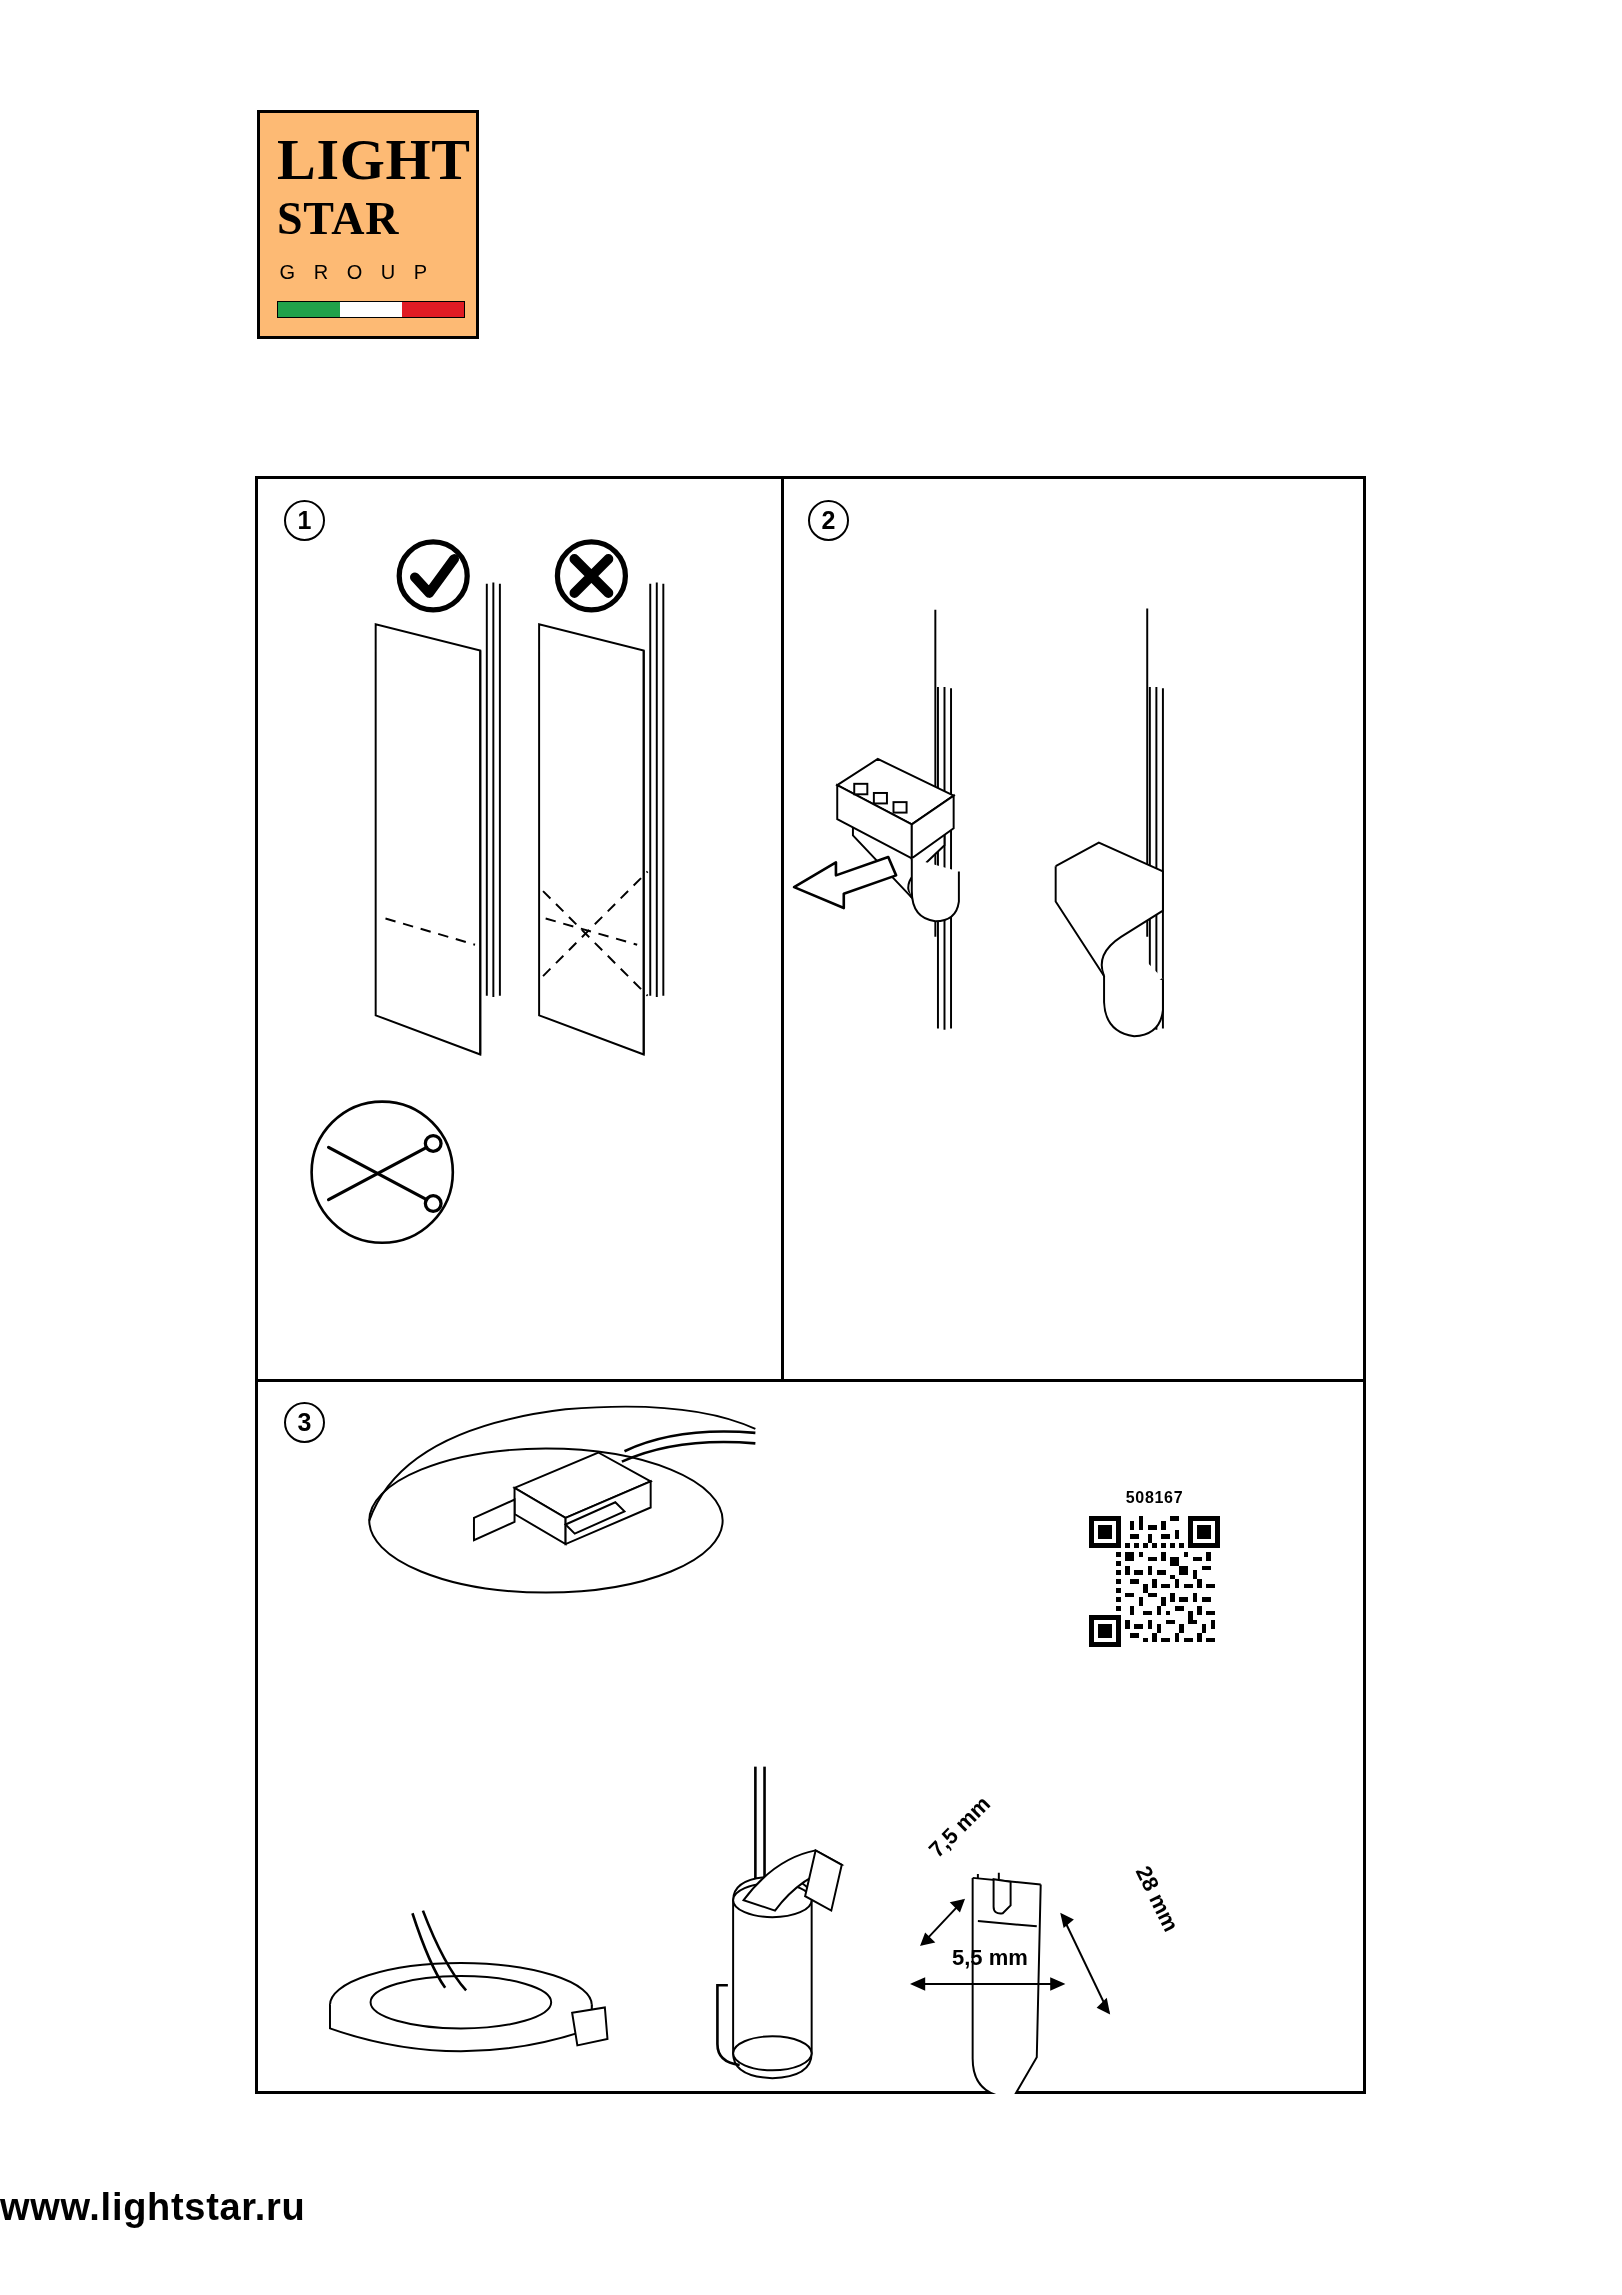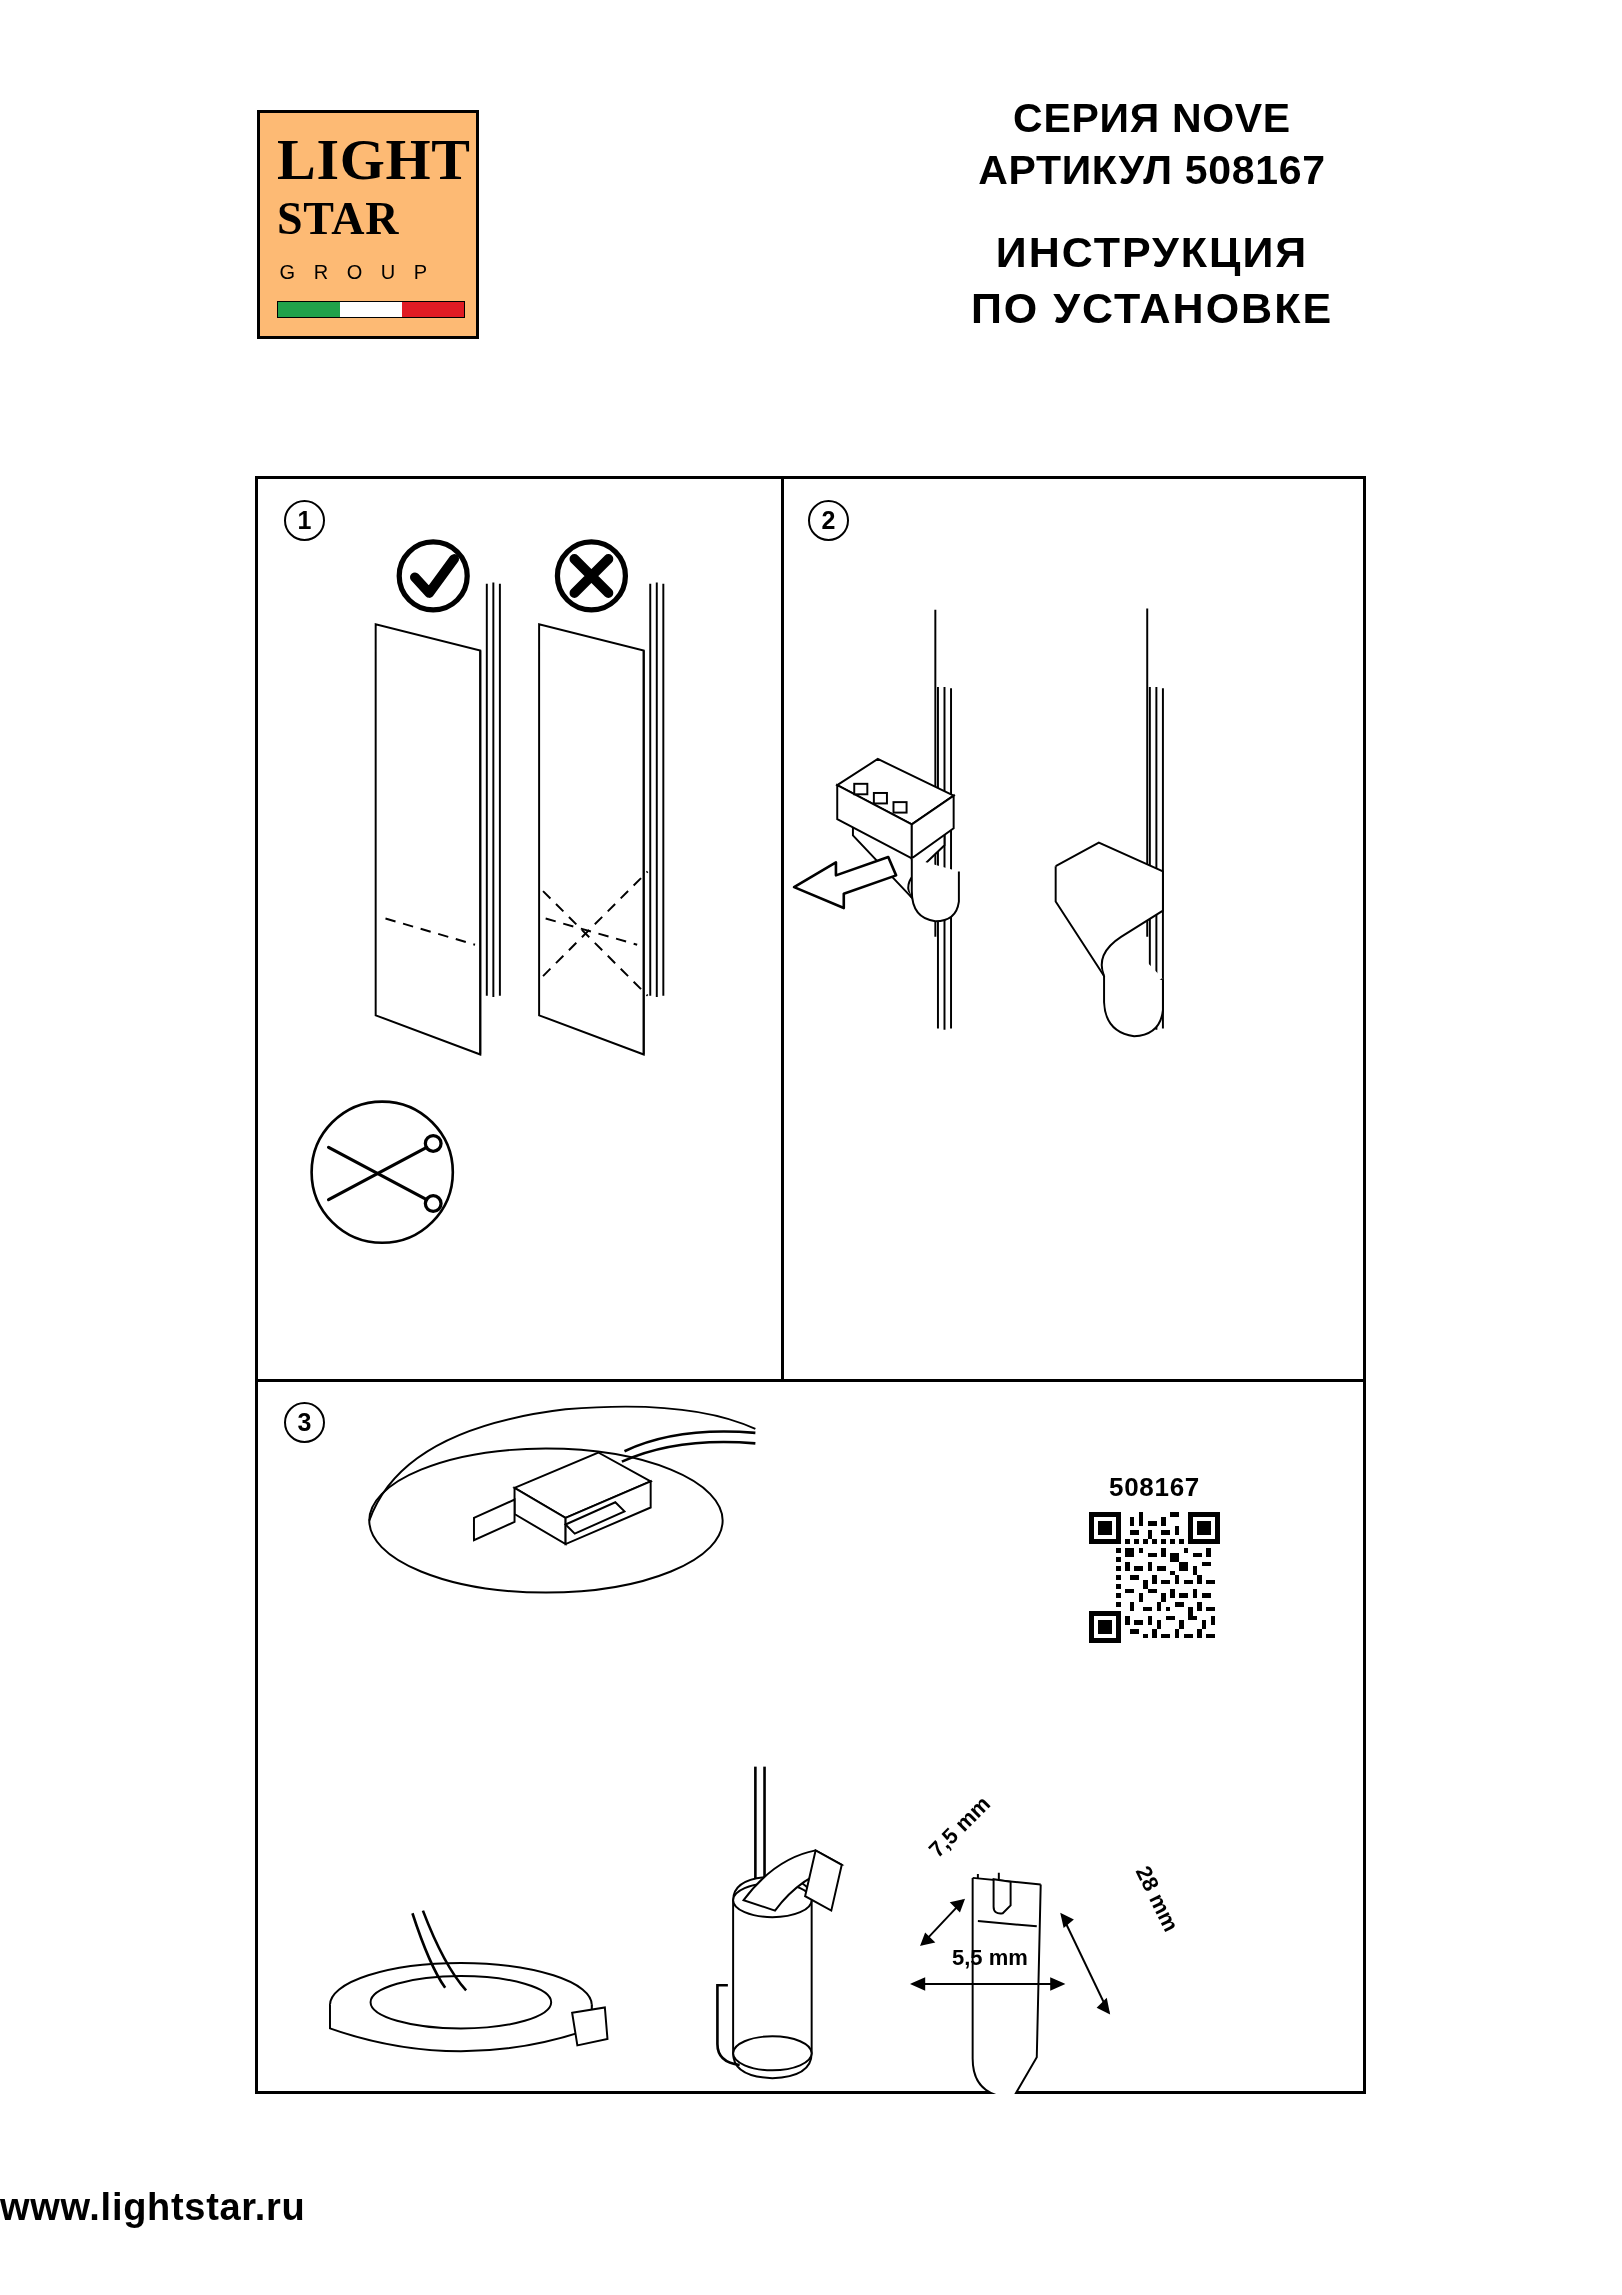--- a/index.html
+++ b/index.html
@@ -130,24 +130,25 @@
   .panel-svg { position: absolute; left: 0; top: 0; }
 
   
   .qr-wrap {
     position: absolute;
     left: 1076px; top: 1472px;
     width: 157px;
     text-align: center;
   }
   .qr-code-label {
-    font-size: 26px;
+    font-size: 16px;
     font-weight: bold;
     margin-bottom: 9.2px;
     letter-spacing: 0.7px;
+    margin-top: 17px;
   }
   .qr-img { width: 131px; height: 131px; margin: 0 auto; display: block; }
 
   
   .footer {
     position: absolute;
     left: 0; top: 2186px;
     width: 1623px;
     font-size: 38px;
     font-weight: bold;
@@ -172,26 +173,20 @@
       <div class="logo-star">STAR</div>
       <div class="logo-group">G R O U P</div>
     </div>
     <div class="flag">
       <span id="flag-green" style="background: rgb(33, 162, 74);"></span>
       <span id="flag-white" style="background: rgb(255, 255, 255);"></span>
       <span id="flag-red" style="background: rgb(224, 27, 36);"></span>
     </div>
   </div>
 
-  <div class="title-block">
-    <div class="title-series">СЕРИЯ NOVE</div>
-    <div class="title-article">АРТИКУЛ 508167</div>
-    <div class="title-instr">ИНСТРУКЦИЯ</div>
-    <div class="title-instr" style="margin-top:0">ПО УСТАНОВКЕ</div>
-  </div>
 
 </div>
 
 <div class="panels">
 
   <div class="divider-h"></div>
   <div class="divider-v"></div>
 
   <div class="step-badge" id="badge1">1</div>
   <div class="step-badge" id="badge2">2</div>

